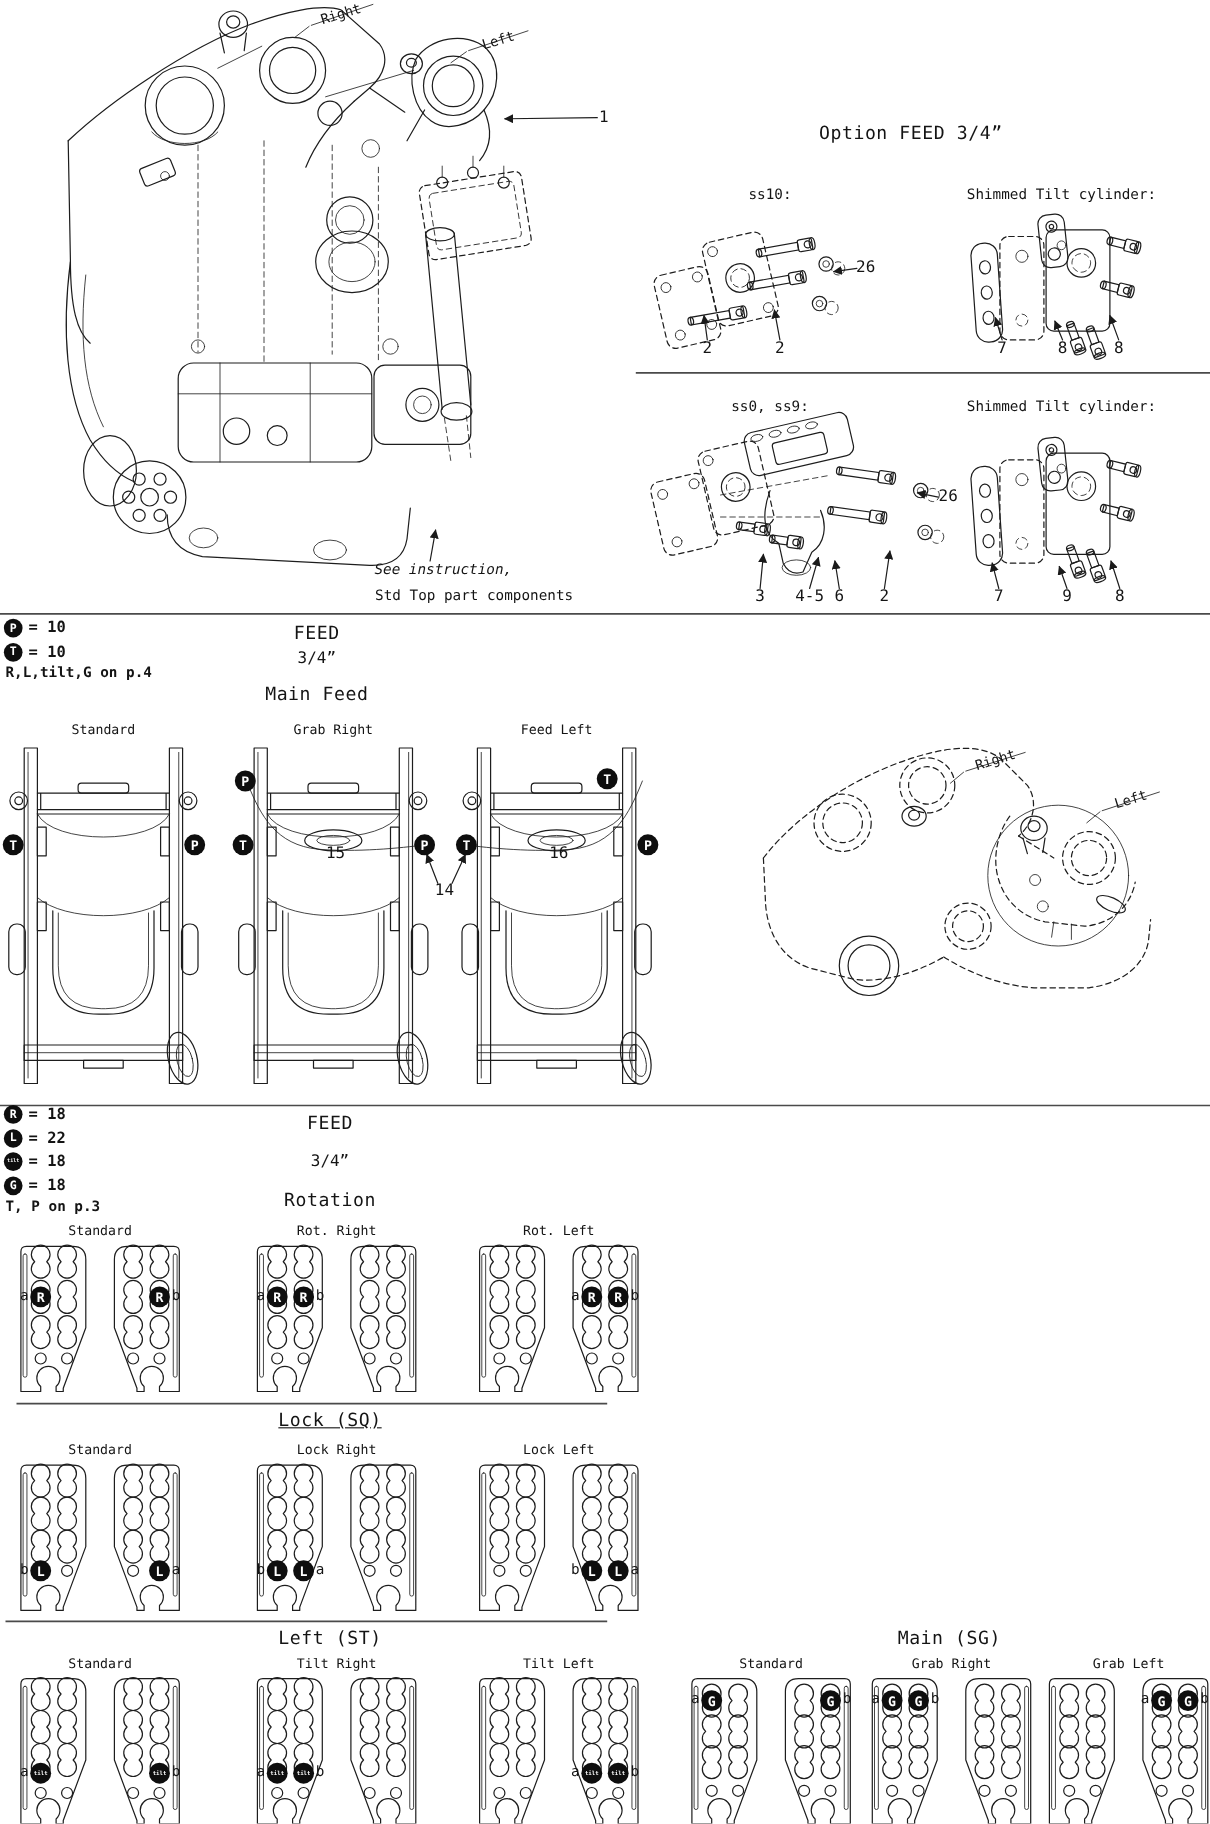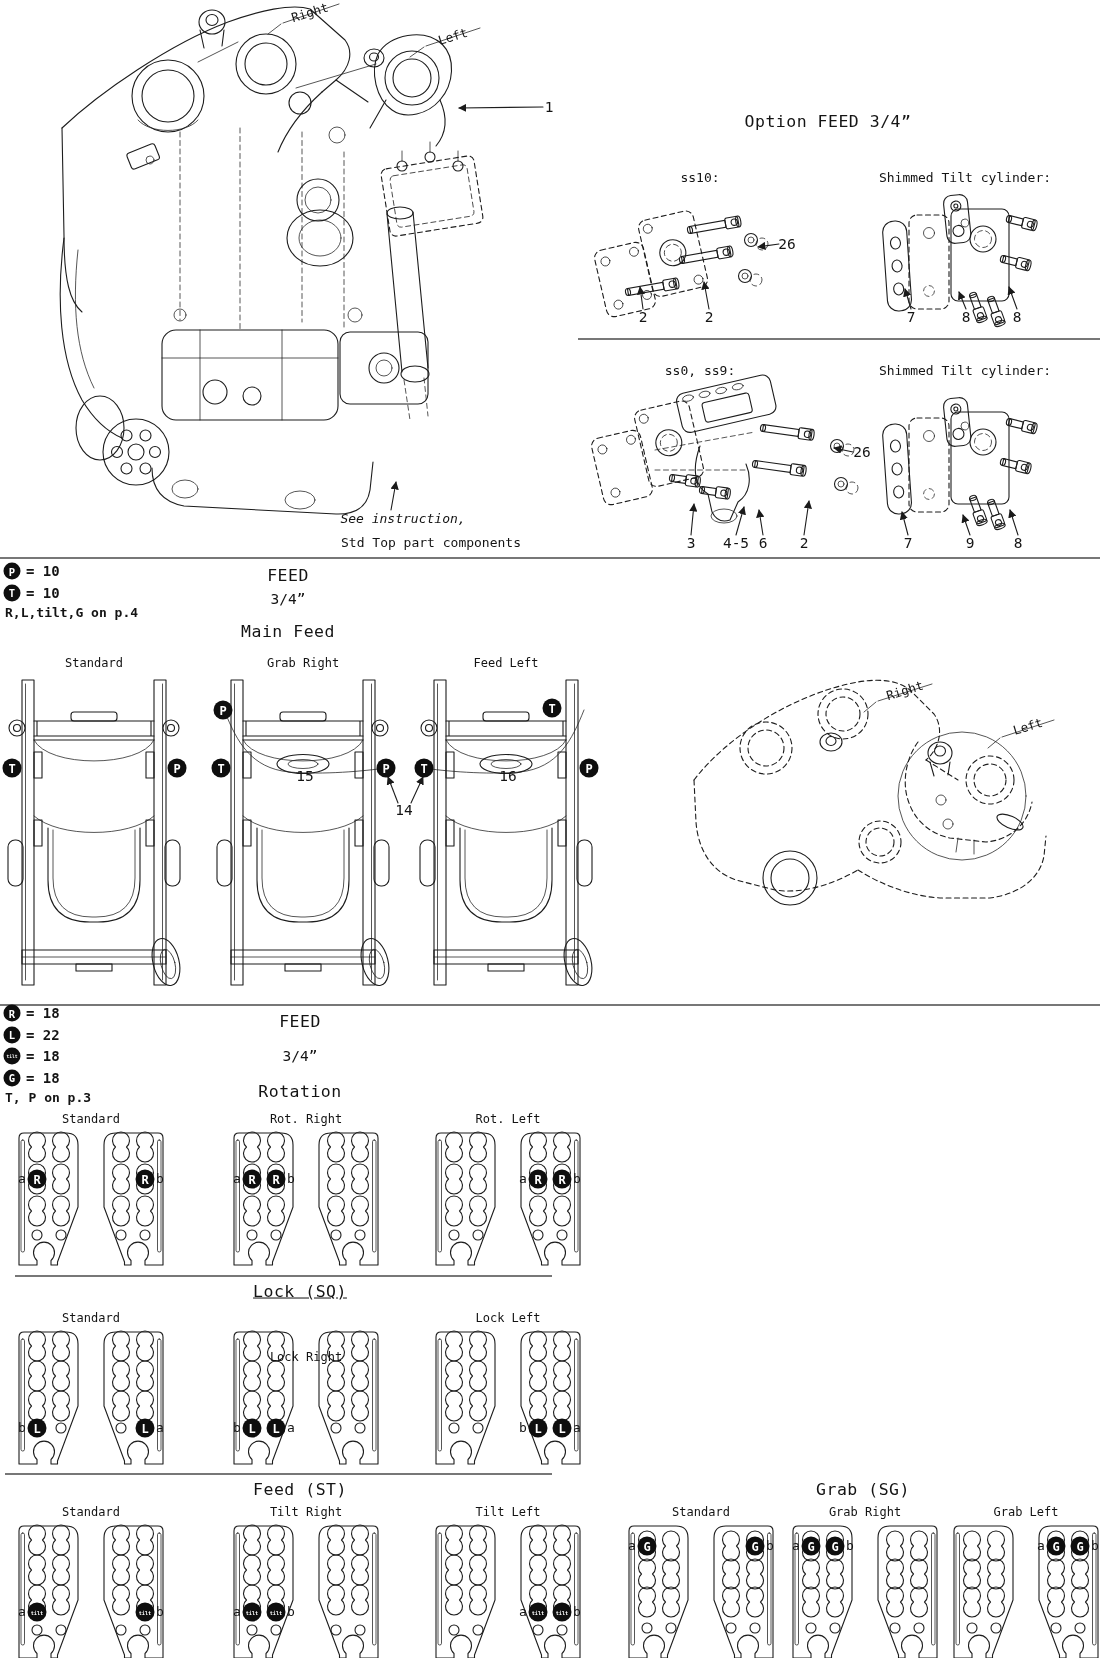--- a/index.html
+++ b/index.html
@@ -716,47 +716,47 @@
     <div class="pmark" style="left: 538px; top: 1179px;">R</div>
     <div class="lbl t11" style="left: 523px; top: 1179px;">a</div>
     <div class="pmark" style="left: 562px; top: 1179px;">R</div>
     <div class="lbl t11" style="left: 577px; top: 1179px;">b</div>
     <div class="lbl t17" style="left: 300px; top: 1292px; text-decoration: underline;">Lock (SQ)</div>
     <div class="lbl t12" style="left: 91px; top: 1319px;">Standard</div>
     <div class="pmark" style="left: 37px; top: 1428px;">L</div>
     <div class="lbl t11" style="left: 22px; top: 1428px;">b</div>
     <div class="pmark" style="left: 145px; top: 1428px;">L</div>
     <div class="lbl t11" style="left: 160px; top: 1428px;">a</div>
-    <div class="lbl t12" style="left: 306px; top: 1319px; margin-top: 39px;">Lock Right</div>
+    <div class="lbl t12" style="left: 306px; top: 1319px;">Lock Right</div>
     <div class="pmark" style="left: 252px; top: 1428px;">L</div>
     <div class="lbl t11" style="left: 237px; top: 1428px;">b</div>
     <div class="pmark" style="left: 276px; top: 1428px;">L</div>
     <div class="lbl t11" style="left: 291px; top: 1428px;">a</div>
     <div class="lbl t12" style="left: 508px; top: 1319px;">Lock Left</div>
     <div class="pmark" style="left: 538px; top: 1428px;">L</div>
     <div class="lbl t11" style="left: 523px; top: 1428px;">b</div>
     <div class="pmark" style="left: 562px; top: 1428px;">L</div>
     <div class="lbl t11" style="left: 577px; top: 1428px;">a</div>
-    <div class="lbl t17" style="left: 300px; top: 1490px;">Feed (ST)</div>
+    <div class="lbl t17" style="left: 300px; top: 1490px;">Left (ST)</div>
     <div class="lbl t12" style="left: 91px; top: 1513px;">Standard</div>
     <div class="pmark tiltf" style="left: 37px; top: 1612px;">tilt</div>
     <div class="lbl t11" style="left: 22px; top: 1612px;">a</div>
     <div class="pmark tiltf" style="left: 145px; top: 1612px;">tilt</div>
     <div class="lbl t11" style="left: 160px; top: 1612px;">b</div>
     <div class="lbl t12" style="left: 306px; top: 1513px;">Tilt Right</div>
     <div class="pmark tiltf" style="left: 252px; top: 1612px;">tilt</div>
     <div class="lbl t11" style="left: 237px; top: 1612px;">a</div>
     <div class="pmark tiltf" style="left: 276px; top: 1612px;">tilt</div>
     <div class="lbl t11" style="left: 291px; top: 1612px;">b</div>
     <div class="lbl t12" style="left: 508px; top: 1513px;">Tilt Left</div>
     <div class="pmark tiltf" style="left: 538px; top: 1612px;">tilt</div>
     <div class="lbl t11" style="left: 523px; top: 1612px;">a</div>
     <div class="pmark tiltf" style="left: 562px; top: 1612px;">tilt</div>
     <div class="lbl t11" style="left: 577px; top: 1612px;">b</div>
-    <div class="lbl t17" style="left: 863px; top: 1490px;">Grab (SG)</div>
+    <div class="lbl t17" style="left: 863px; top: 1490px;">Main (SG)</div>
     <div class="lbl t12" style="left: 701px; top: 1513px;">Standard</div>
     <div class="pmark" style="left: 647px; top: 1546px;">G</div>
     <div class="lbl t11" style="left: 632px; top: 1546px;">a</div>
     <div class="pmark" style="left: 755px; top: 1546px;">G</div>
     <div class="lbl t11" style="left: 770px; top: 1546px;">b</div>
     <div class="lbl t12" style="left: 865px; top: 1513px;">Grab Right</div>
     <div class="pmark" style="left: 811px; top: 1546px;">G</div>
     <div class="lbl t11" style="left: 796px; top: 1546px;">a</div>
     <div class="pmark" style="left: 835px; top: 1546px;">G</div>
     <div class="lbl t11" style="left: 850px; top: 1546px;">b</div>

